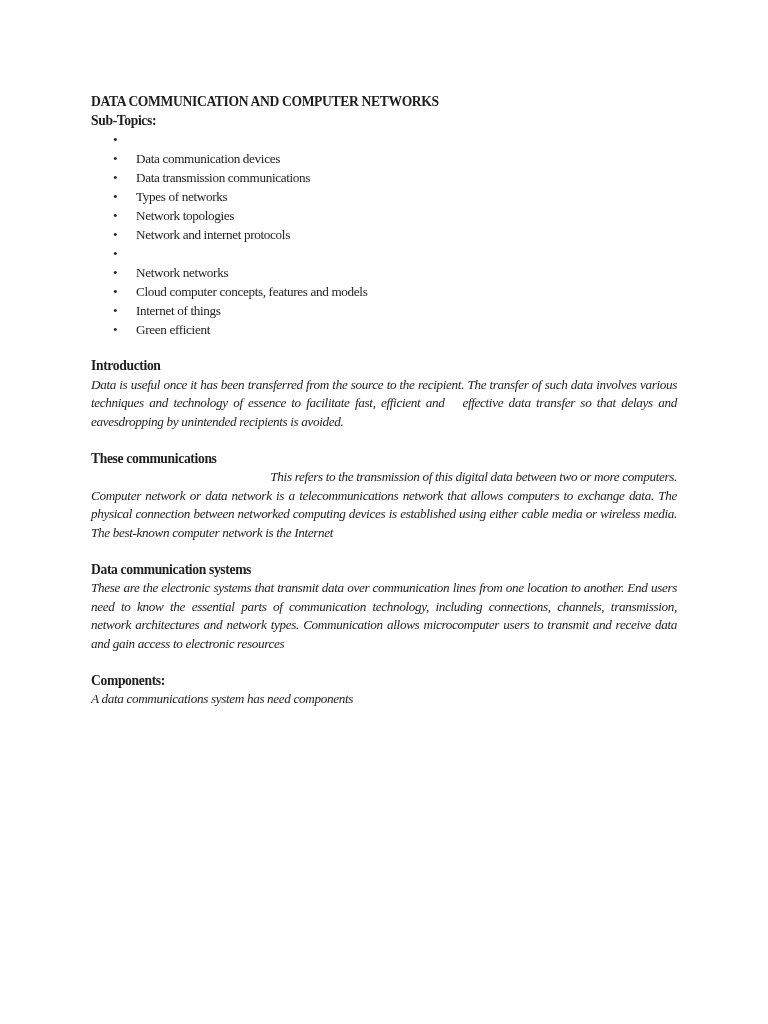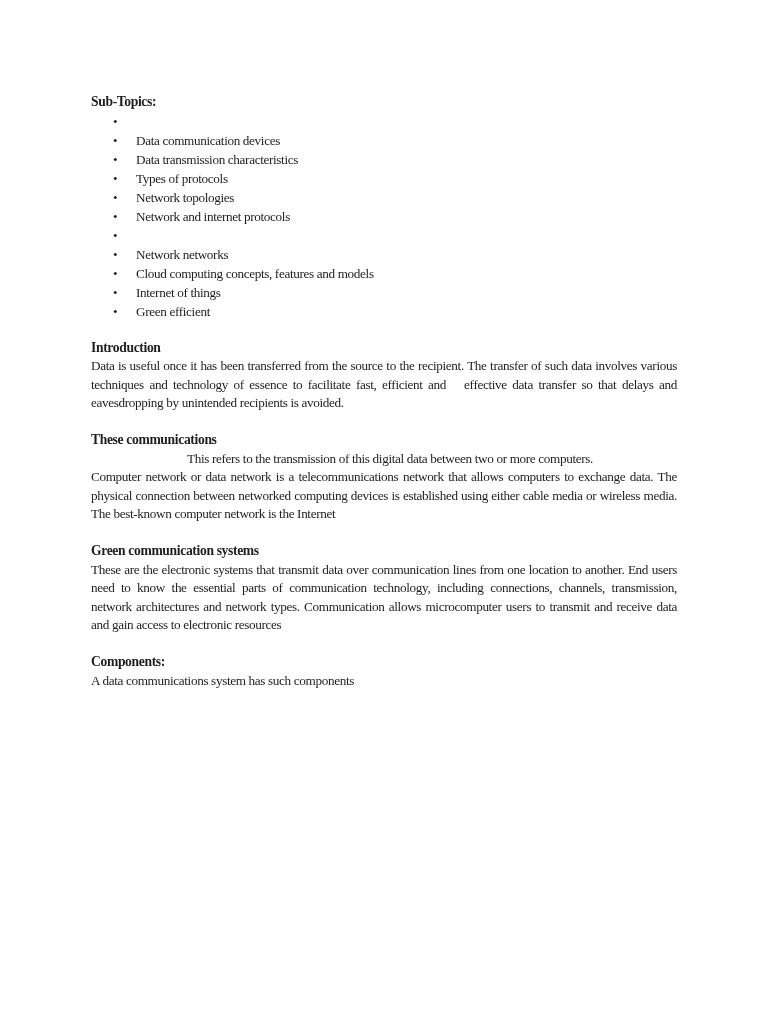--- a/index.html
+++ b/index.html
@@ -44,62 +44,64 @@
     }
     ul.subtopics li .bullet {
       position: absolute;
       left: 22px;
       top: 0;
       font-size: 13px;
     }
     p {
       margin: 0;
       text-align: justify;
+      font-style: italic;
     }
     .gap {
       height: 18px;
     }
     .wide-space {
       display: inline-block;
       width: 18px;
     }
   </style>
 </head>
 <body>
 
 <div class="page">
+  <div class="doc-title">DATA COMMUNICATION AND COMPUTER NETWORKS</div>
   <div class="subtopics-heading">Sub-Topics:</div>
 
   <ul class="subtopics">
     <li><span class="bullet">•</span></li>
     <li><span class="bullet">•</span><span>Data communication devices</span></li>
-    <li><span class="bullet">•</span><span>Data transmission characteristics</span></li>
-    <li><span class="bullet">•</span><span>Types of protocols</span></li>
+    <li><span class="bullet">•</span><span>Data transmission communications</span></li>
+    <li><span class="bullet">•</span><span>Types of networks</span></li>
     <li><span class="bullet">•</span><span>Network topologies</span></li>
     <li><span class="bullet">•</span><span>Network and internet protocols</span></li>
     <li><span class="bullet">•</span></li>
     <li><span class="bullet">•</span><span>Network networks</span></li>
-    <li><span class="bullet">•</span><span>Cloud computing concepts, features and models</span></li>
+    <li><span class="bullet">•</span><span>Cloud computer concepts, features and models</span></li>
     <li><span class="bullet">•</span><span>Internet of things</span></li>
     <li><span class="bullet">•</span><span>Green efficient</span></li>
   </ul>
 
   <div class="gap"></div>
 
   <div class="section-heading">Introduction</div>
   <p><span>Data is useful once it has been transferred from the source to the recipient. The transfer of such data involves various techniques and technology of essence to facilitate fast, efficient and</span><span class="wide-space"></span><span>effective data transfer so that delays and eavesdropping by unintended recipients is avoided.</span></p>
 
   <div class="gap"></div>
 
   <div class="sub-heading">These communications</div>
-  <p style="text-align:center;margin-left:12px;">This refers to the transmission of this digital data between two or more computers.</p>
+  <p style="text-align:right;margin-left:12px;">This refers to the transmission of this digital data between two or more computers.</p>
   <p>Computer network or data network is a telecommunications network that allows computers to exchange data. The physical connection between networked computing devices is established using either cable media or wireless media. The best-known computer network is the Internet</p>
 
   <div class="gap"></div>
 
-  <div class="section-heading">Green communication systems</div>
+  <div class="section-heading">Data communication systems</div>
   <p>These are the electronic systems that transmit data over communication lines from one location to another. End users need to know the essential parts of communication technology, including connections, channels, transmission, network architectures and network types. Communication allows microcomputer users to transmit and receive data and gain access to electronic resources</p>
 
   <div class="gap"></div>
 
   <div class="section-heading">Components:</div>
-  <p style="text-align:left;">A data communications system has such components</p>
+  <p style="text-align:left;">A data communications system has need components</p>
 </div>
 
 </body></html>

